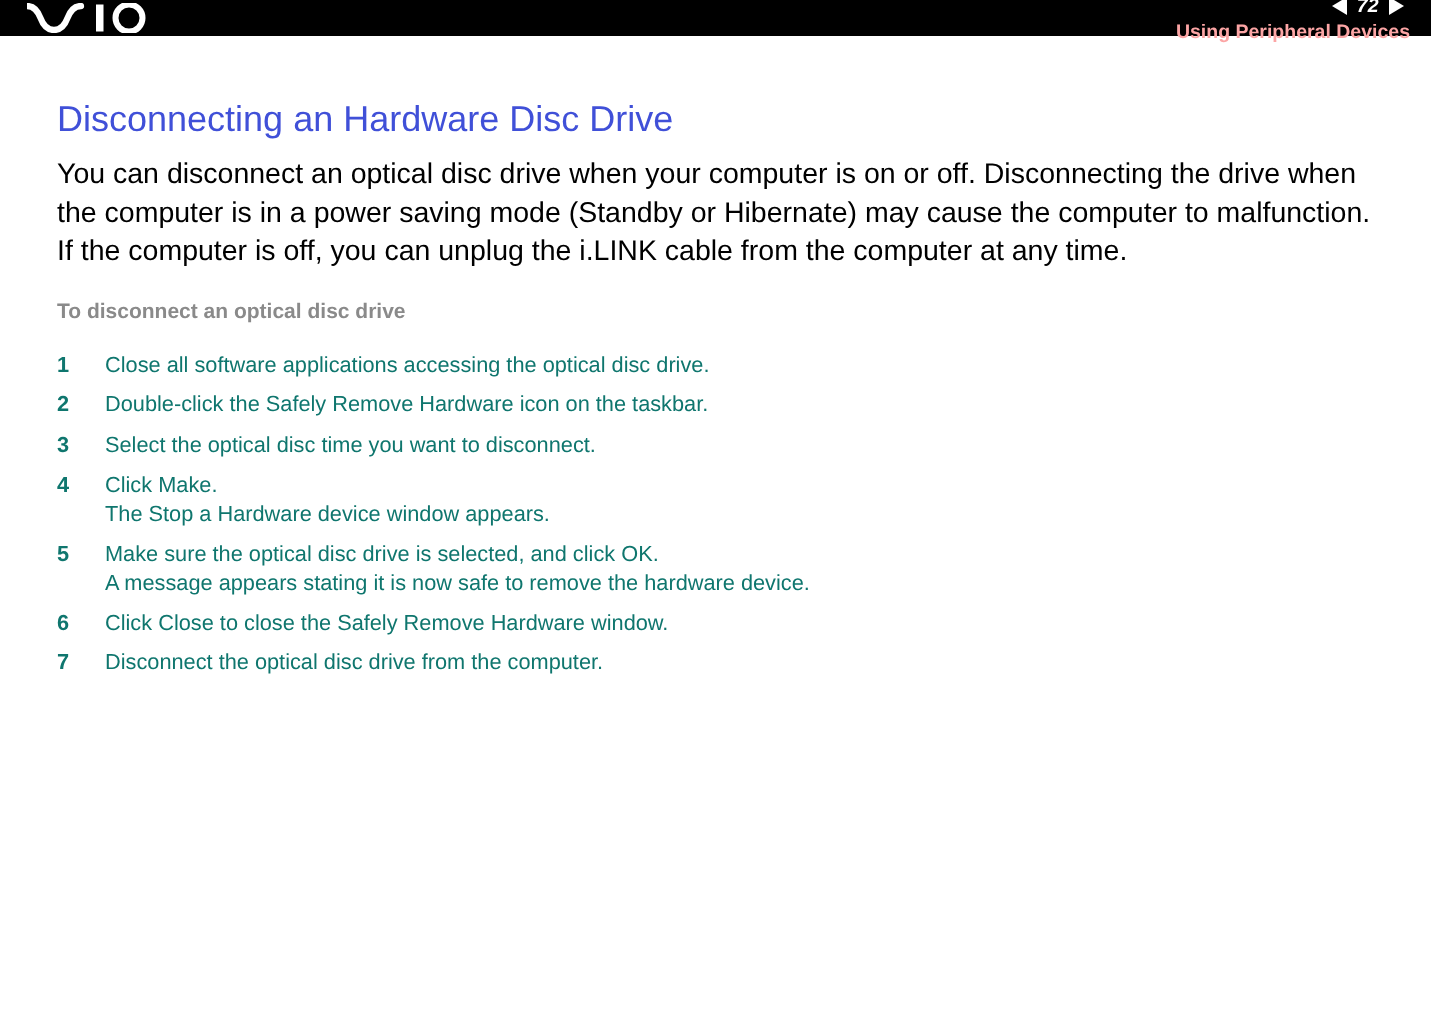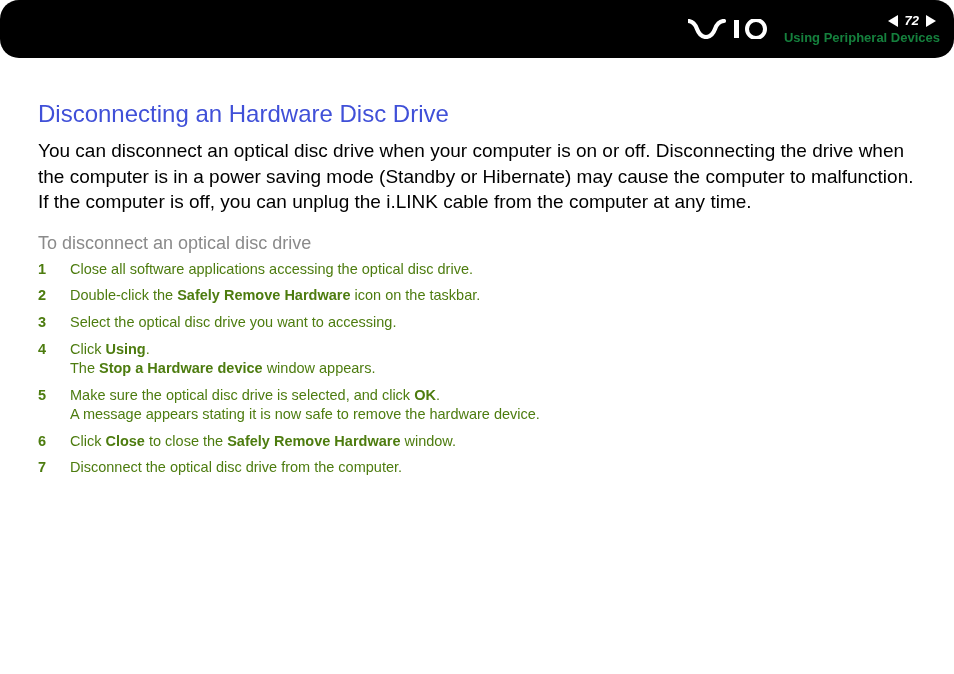--- a/index.html
+++ b/index.html
@@ -6,26 +6,25 @@
     body {
       font-family: Arial, Helvetica, sans-serif;
       background: #fff;
       width: 954px;
       height: 674px;
       overflow: hidden;
       position: relative;
     }
     .header-bar {
       background: #000;
-      height: 58px;
+      height: 24px;
       display: flex;
       align-items: center;
-      justify-content: flex-end;
+      justify-content: space-between;
       padding: 0 14px 0 18px;
-      border-radius: 19px;
     }
     .logo {
       display: flex;
       align-items: center;
     }
     .logo svg { display: block; }
     .header-right {
       display: flex;
       flex-direction: column;
       align-items: flex-end;
@@ -50,66 +49,66 @@
       border-bottom: 6px solid transparent;
       border-left: 10px solid #fff;
     }
     .page-nav .page-num {
       font-style: italic;
       font-weight: bold;
       font-size: 13px;
       padding: 0 3px;
     }
     .section-label {
-      color: #15803d;
+      color: #fca5a5;
       font-size: 13px;
       font-weight: bold;
     }
     .content {
       padding: 42px 38px 0 38px;
     }
     .title {
       color: #4050d8;
       font-size: 24px;
       font-weight: normal;
       margin-bottom: 10px;
     }
     .intro {
       font-size: 19px;
       line-height: 1.35;
       color: #000;
       margin-bottom: 18px;
     }
     .subheading {
       color: #8a8a8a;
-      font-size: 18px;
-      font-weight: normal;
-      margin-bottom: 6px;
+      font-size: 14px;
+      font-weight: bold;
+      margin-bottom: 20px;
     }
     .steps {
       list-style: none;
       counter-reset: step;
     }
     .steps li {
       counter-increment: step;
       font-size: 14.5px;
       line-height: 1.35;
-      color: #4d7c0f;
+      color: #0f766e;
       margin-bottom: 7px;
       padding-left: 32px;
       position: relative;
     }
     .steps li::before {
       content: counter(step);
       position: absolute;
       left: 0;
       top: 0;
       font-weight: bold;
     }
-    .bold { font-weight: bold; }
+    .bold { font-weight: normal; }
     .step-sub {
       display: block;
     }
   </style>
 </head>
 <body>
 
 <div class="header-bar">
   <div class="logo">
     <svg width="96" height="20" viewBox="0 0 96 20" xmlns="http://www.w3.org/2000/svg">
@@ -133,24 +132,24 @@
   <p class="intro">You can disconnect an optical disc drive when your computer is on or off. Disconnecting the drive when the computer is in a power saving mode (Standby or Hibernate) may cause the computer to malfunction. If the computer is off, you can unplug the i.LINK cable from the computer at any time.</p>
   <h2 class="subheading">To disconnect an optical disc drive</h2>
   <ol class="steps">
     <li>
       <span>Close all software applications accessing the optical disc drive.</span>
     </li>
     <li>
       <span>Double-click the </span><span class="bold">Safely Remove Hardware</span><span> icon on the taskbar.</span>
     </li>
     <li>
-      <span>Select the optical disc drive you want to accessing.</span>
+      <span>Select the optical disc time you want to disconnect.</span>
     </li>
     <li>
-      <span>Click </span><span class="bold">Using</span><span>.</span>
+      <span>Click </span><span class="bold">Make</span><span>.</span>
       <span class="step-sub"><span>The </span><span class="bold">Stop a Hardware device</span><span> window appears.</span></span>
     </li>
     <li>
       <span>Make sure the optical disc drive is selected, and click </span><span class="bold">OK</span><span>.</span>
       <span class="step-sub">A message appears stating it is now safe to remove the hardware device.</span>
     </li>
     <li>
       <span>Click </span><span class="bold">Close</span><span> to close the </span><span class="bold">Safely Remove Hardware</span><span> window.</span>
     </li>
     <li>

